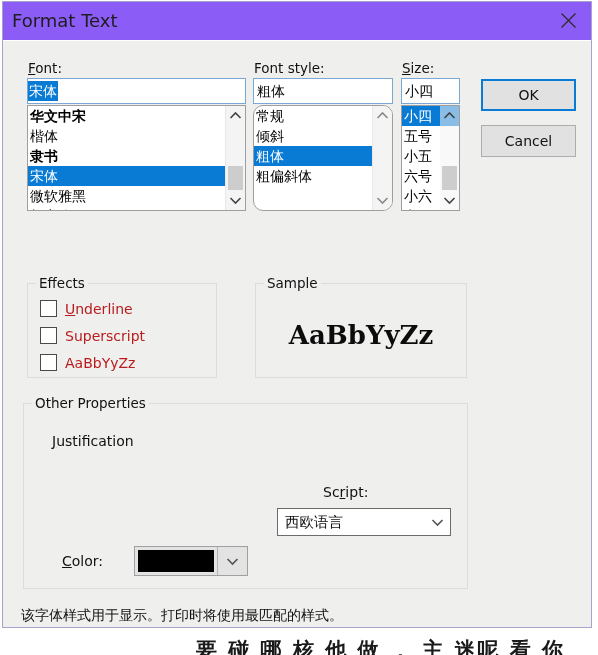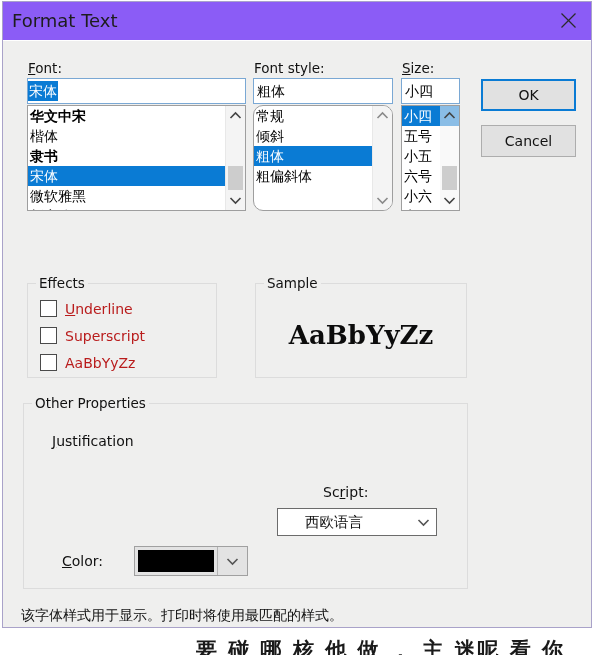--- a/index.html
+++ b/index.html
@@ -429,21 +429,21 @@
       <div class="gtitle">Sample</div>
       <div id="sample-text">AaBbYyZz</div>
     </div>
 
     <div class="group" style="left:20px; top:363px; width:445px; height:186px;">
       <div class="gtitle">Other Properties</div>
 
       <div class="fld-label" style="left:28px; top:29px; font-size:14px;"><span class="acc">J</span>ustification</div>
 
       <div class="fld-label" style="left:254px; top:80px; font-size:14px;margin-left:45px;">Sc<span class="acc">r</span>ipt:</div>
-      <div class="combo white" style="left:253px; top:104px; width:160px; height:28px;padding-left:20px;">
+      <div class="combo white" style="left:253px; top:104px; width:174px; height:28px;">
         <span class="ctext">西欧语言</span>
         <span class="carrow">
           <svg class="chev" width="13" height="9" viewBox="0 0 13 9">
               <polyline points="1.5,2 6.5,7 11.5,2" fill="none" stroke="#555" stroke-width="1.6"></polyline>
             </svg>
         </span>
       </div>
 
       <div class="fld-label" style="left:10px; top:149px; font-size:14px;margin-left:28px;"><span class="acc">C</span>olor:</div>
       <div id="color-combo" style="left:110px; top:142px; width:114px; height:30px;">

